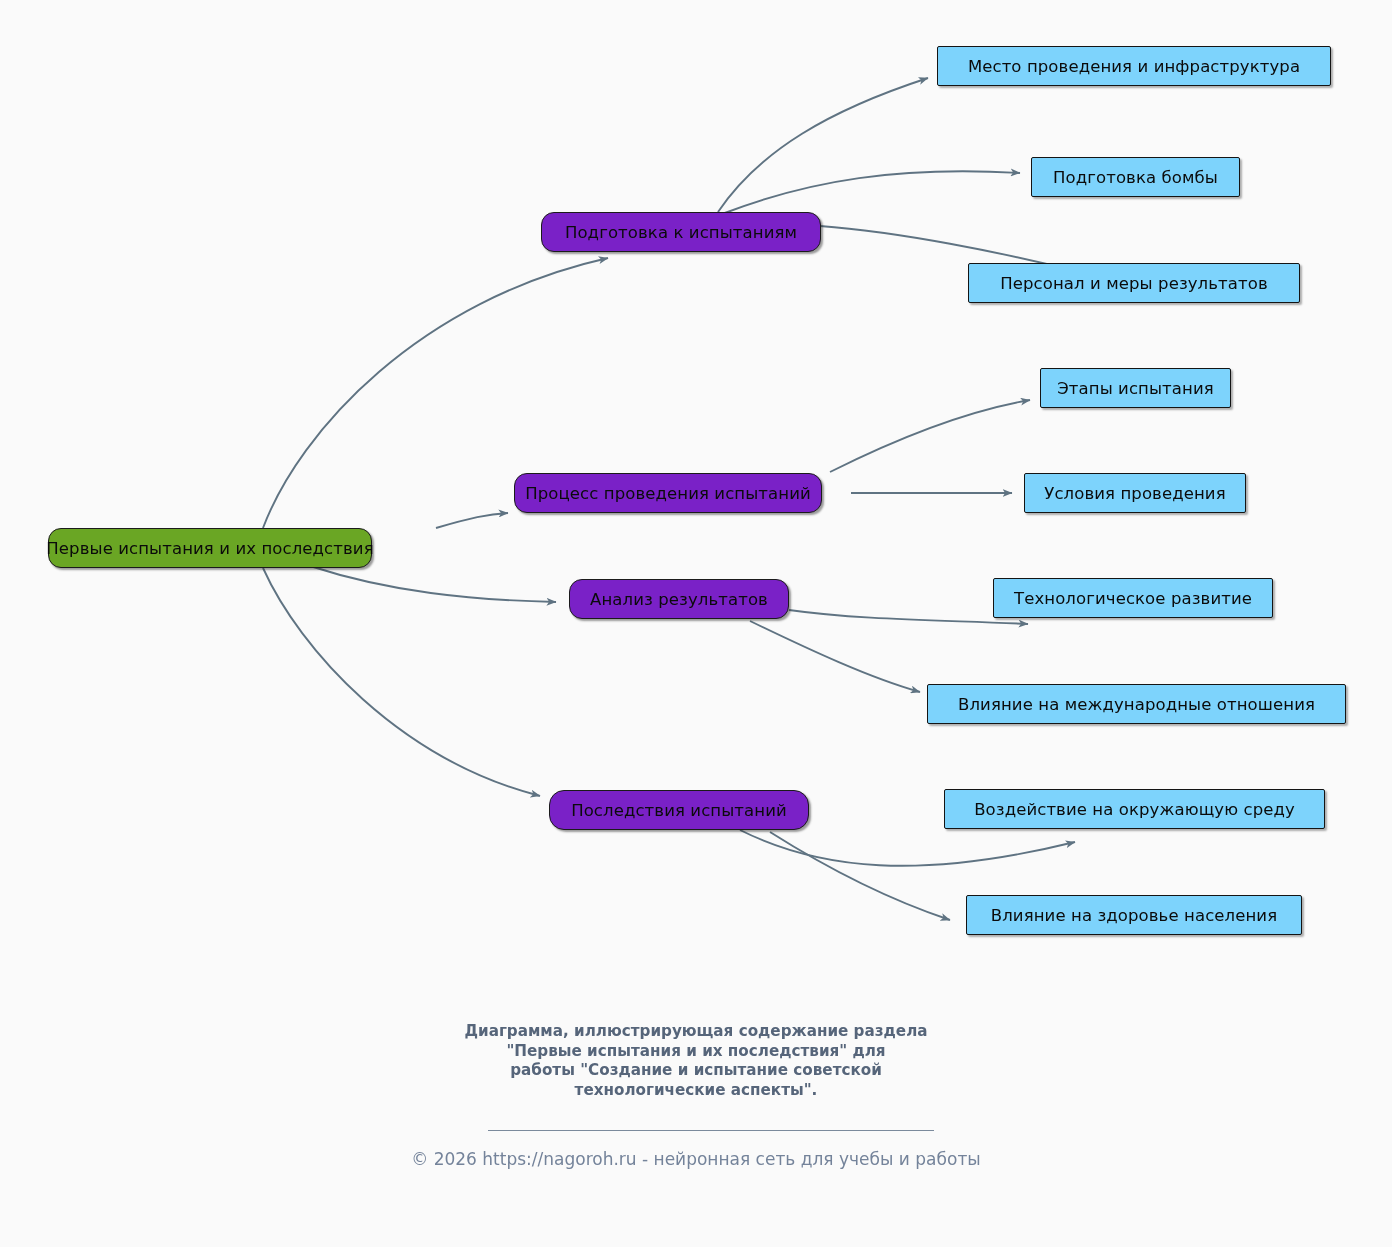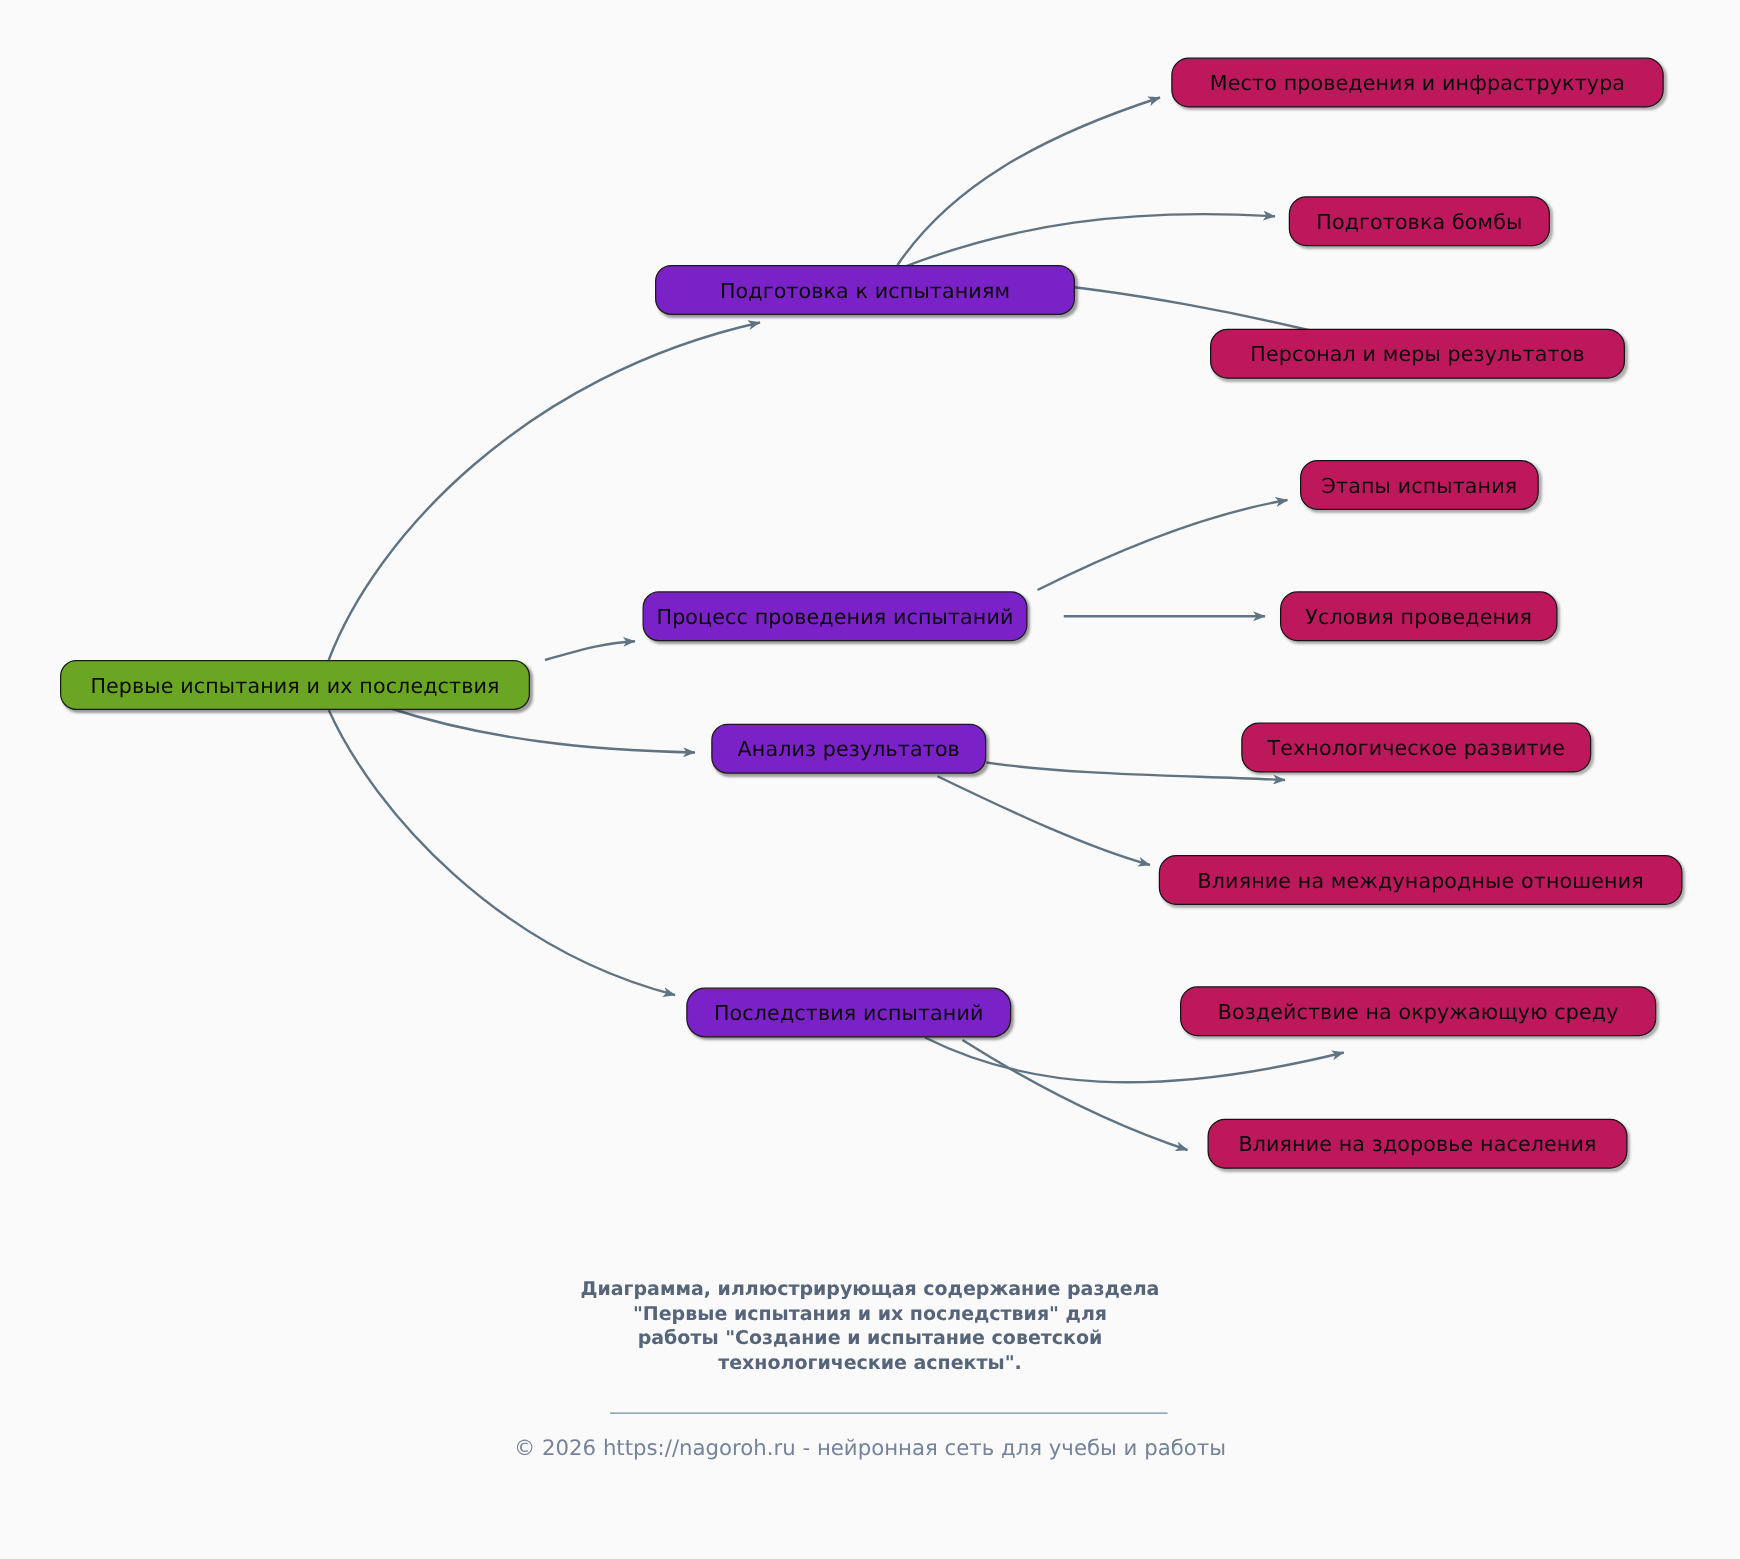--- a/index.html
+++ b/index.html
@@ -53,25 +53,25 @@
 
   .node.branch {
     background: #7a21c7;
     border: 1.6px solid #1b1b1b;
     box-shadow: 2px 2px 2px rgba(40,40,40,0.45);
     height: 40px;
     border-radius: 13px;
   }
 
   .node.leaf {
-    background: #be185d;
+    background: #7dd3fc;
     border: 1.7px solid #141414;
     box-shadow: 2px 2px 2px rgba(60,60,60,0.40);
     height: 40px;
-    border-radius: 14px;
+    border-radius: 2px;
   }
 
   .caption {
     position: absolute;
     left: 0;
     top: 1022px;
     width: 1392px;
     text-align: center;
     font-family: "DejaVu Sans", sans-serif;
     font-weight: bold;
@@ -125,25 +125,25 @@
     <path d="M830,472 C890,442 960,412 1030,400" fill="none" stroke="#5f7382" stroke-width="1.9" marker-end="url(#arrow)"></path>
     <path d="M851,493 C900,493 960,493 1012,493" fill="none" stroke="#5f7382" stroke-width="1.9" marker-end="url(#arrow)"></path>
 
     <path d="M789,610 C860,620 940,620 1028,624" fill="none" stroke="#5f7382" stroke-width="1.9" marker-end="url(#arrow)"></path>
     <path d="M750,621 C810,650 870,678 920,692" fill="none" stroke="#5f7382" stroke-width="1.9" marker-end="url(#arrow)"></path>
 
     <path d="M740,830 C820,870 920,880 1075,842" fill="none" stroke="#5f7382" stroke-width="1.9" marker-end="url(#arrow)"></path>
     <path d="M770,832 C830,870 890,900 950,920" fill="none" stroke="#5f7382" stroke-width="1.9" marker-end="url(#arrow)"></path>
   </svg>
 
-  <div class="node root" style="left:48px; top:528px; width:376px;">
+  <div class="node root" style="left:48px; top:528px; width:324px;">
     <span>Первые испытания и их последствия</span>
   </div>
 
-  <div class="node branch" style="left:524px; top:212px; width:336px;">
+  <div class="node branch" style="left:541px; top:212px; width:280px;">
     <span>Подготовка к испытаниям</span>
   </div>
   <div class="node leaf" style="left:937px; top:46px; width:394px;">
     <span>Место проведения и инфраструктура</span>
   </div>
   <div class="node leaf" style="left:1031px; top:157px; width:209px;">
     <span>Подготовка бомбы</span>
   </div>
   <div class="node leaf" style="left:968px; top:263px; width:332px;">
     <span>Персонал и меры результатов</span>

